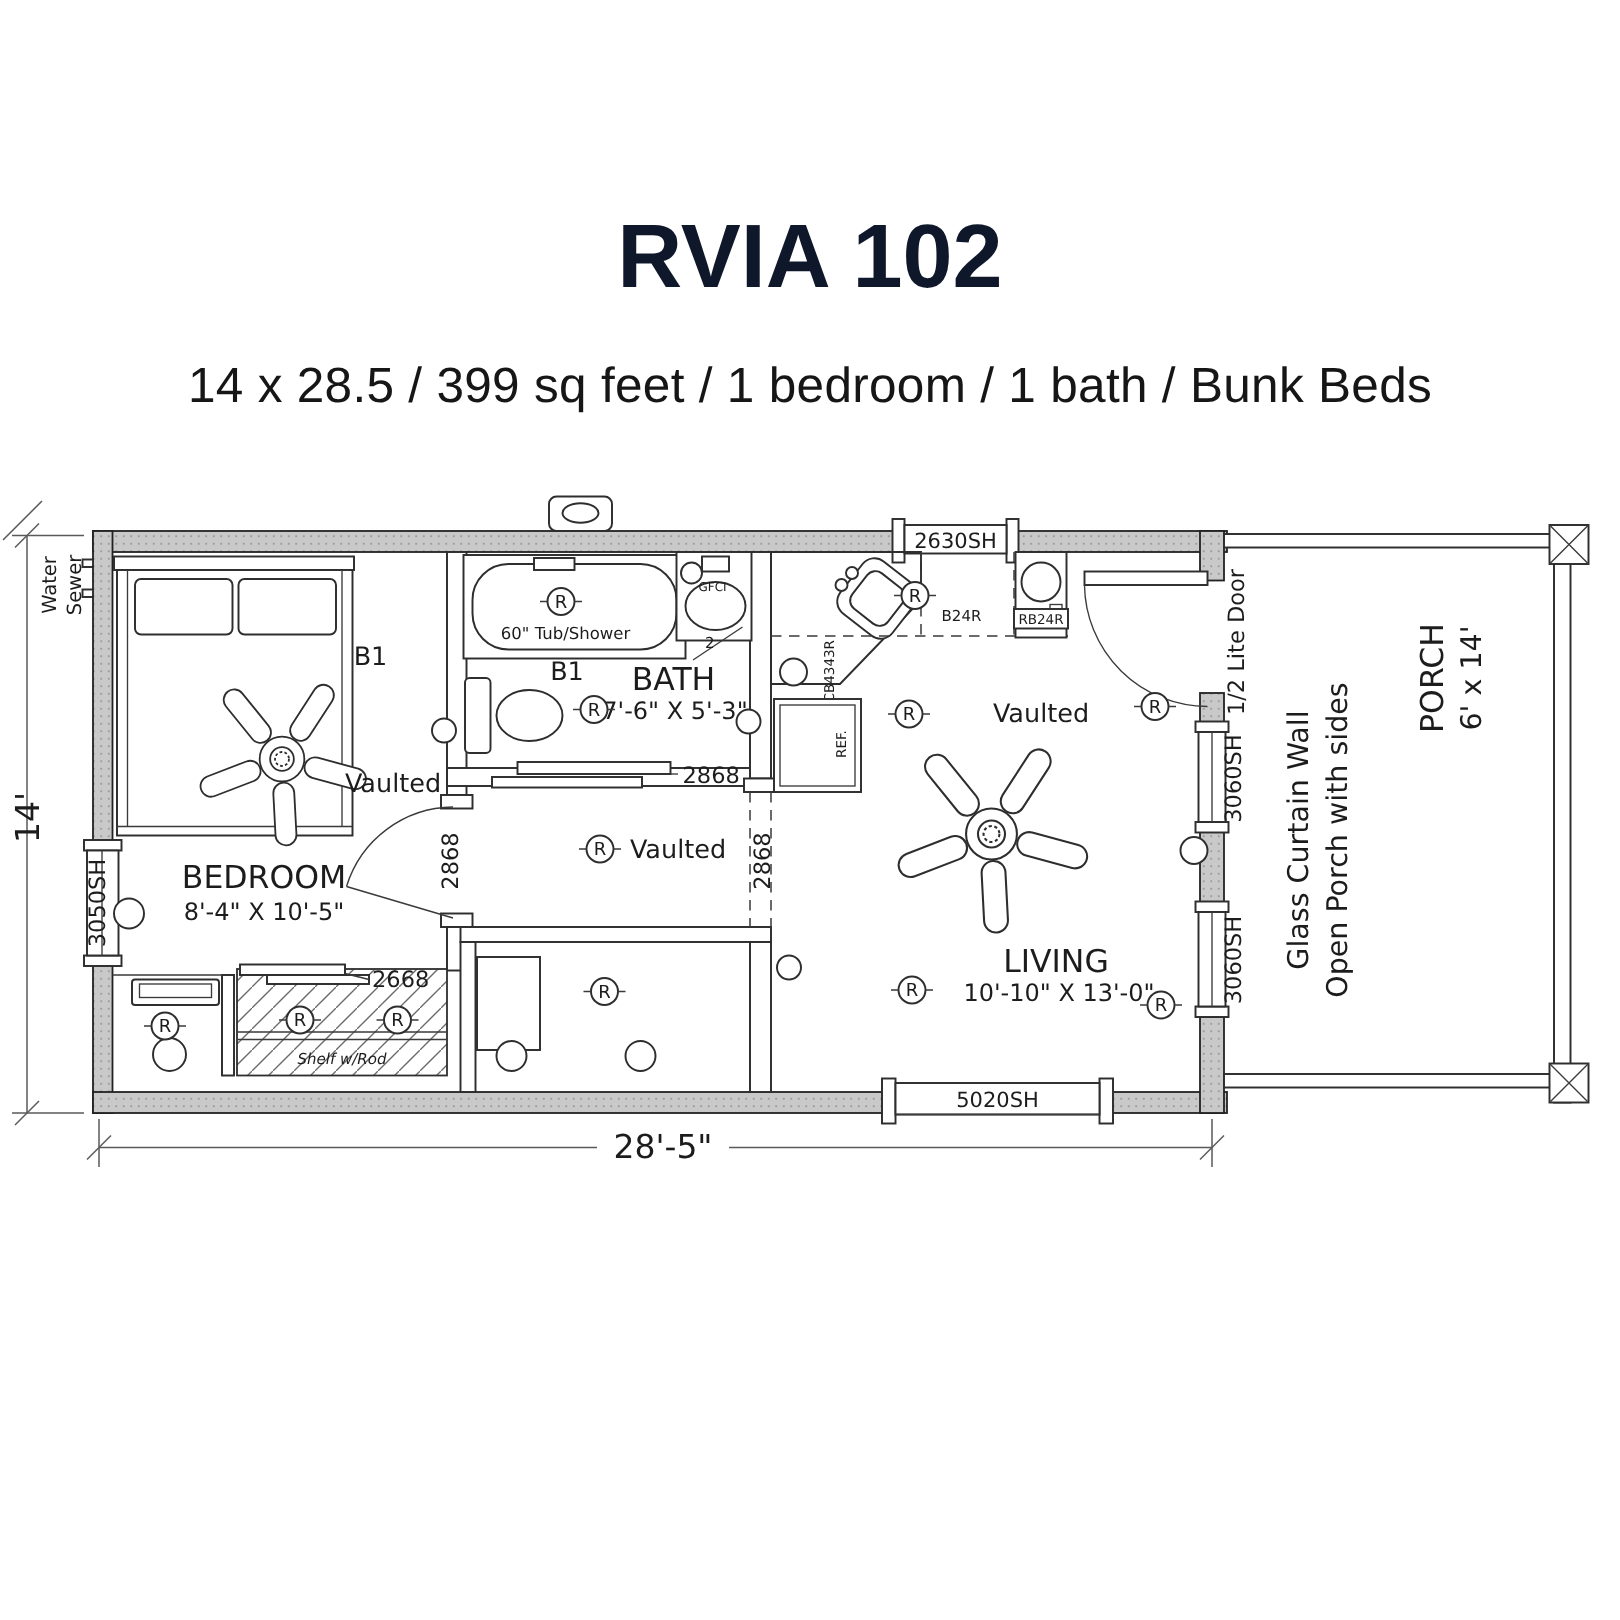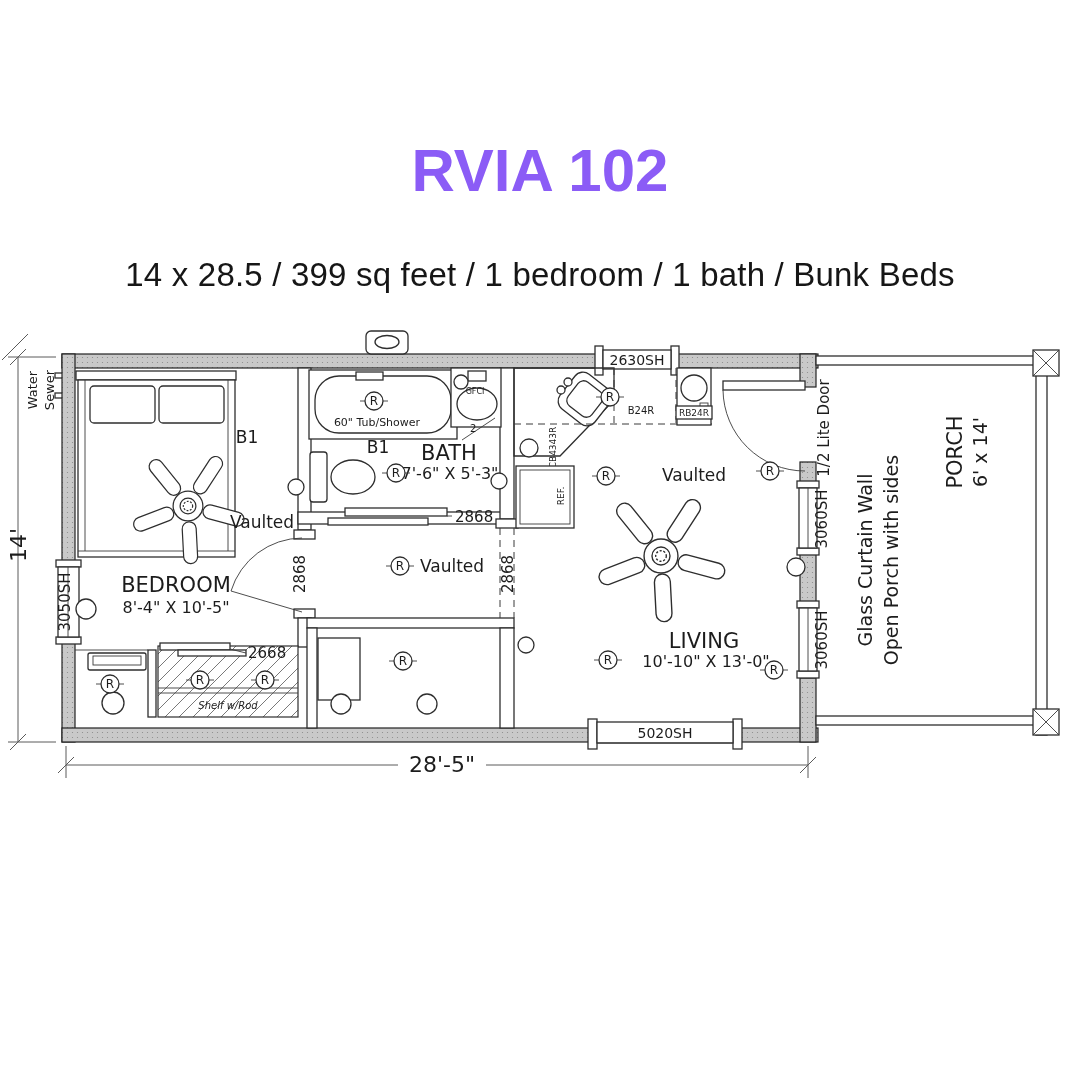--- a/index.html
+++ b/index.html
@@ -1,20 +1,20 @@
 <!DOCTYPE html>
 <html><head>
 <meta charset="utf-8">
 <style>
   html,body{margin:0;padding:0;background:#fff;}
   .page{position:relative;width:1080px;height:1080px;background:#fff;overflow:hidden;
         font-family:"Liberation Sans",sans-serif;color:#111;}
   .title{position:absolute;top:140px;left:0;width:1080px;text-align:center;
-         font-size:60px;line-height:62px;font-weight:800;letter-spacing:0px;color:#8b5cf6;}
-  .subtitle{position:absolute;top:253px;left:0;width:1080px;text-align:center;
+         font-size:60px;line-height:62px;font-weight:800;letter-spacing:0px;color:#0f172a;}
+  .subtitle{position:absolute;top:235px;left:0;width:1080px;text-align:center;
          font-size:33px;line-height:44px;font-weight:400;letter-spacing:0.2px;color:#161616;}
   svg{position:absolute;top:320px;left:0;}
   svg text{font-family:"DejaVu Sans",sans-serif;fill:#1c1c1c;}
   .ln{fill:none;stroke:#2e2e2e;stroke-width:1.3;}
   .thin{fill:none;stroke:#3a3a3a;stroke-width:0.9;}
   .wh{fill:#ffffff;stroke:#2e2e2e;stroke-width:1.3;}
   .dim{stroke:#5a5a5a;stroke-width:1;fill:none;}
   .dsh{fill:none;stroke:#3a3a3a;stroke-width:1;stroke-dasharray:7 5;}
 </style>
 </head>

